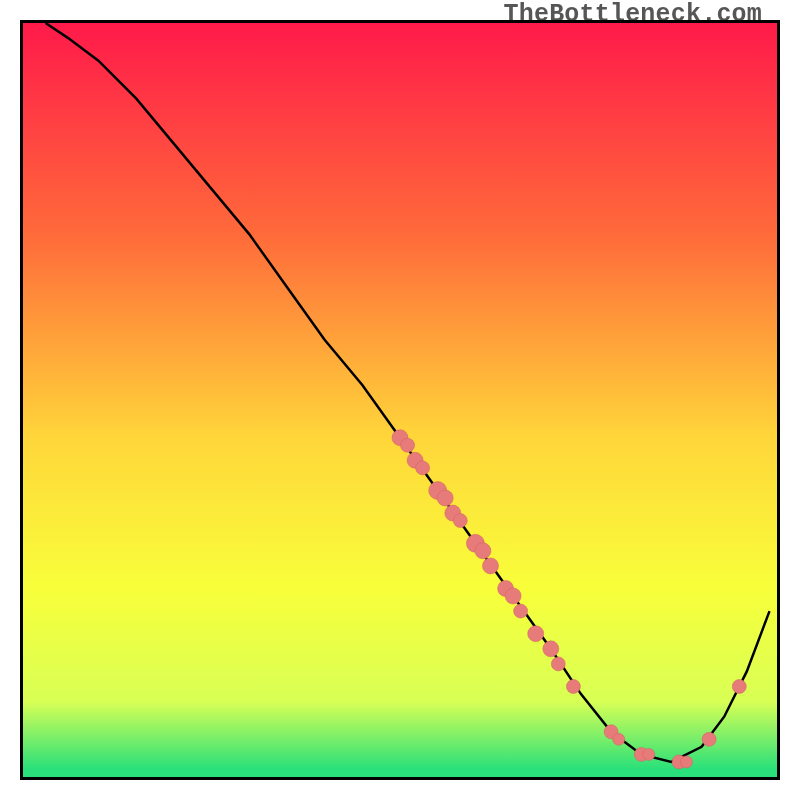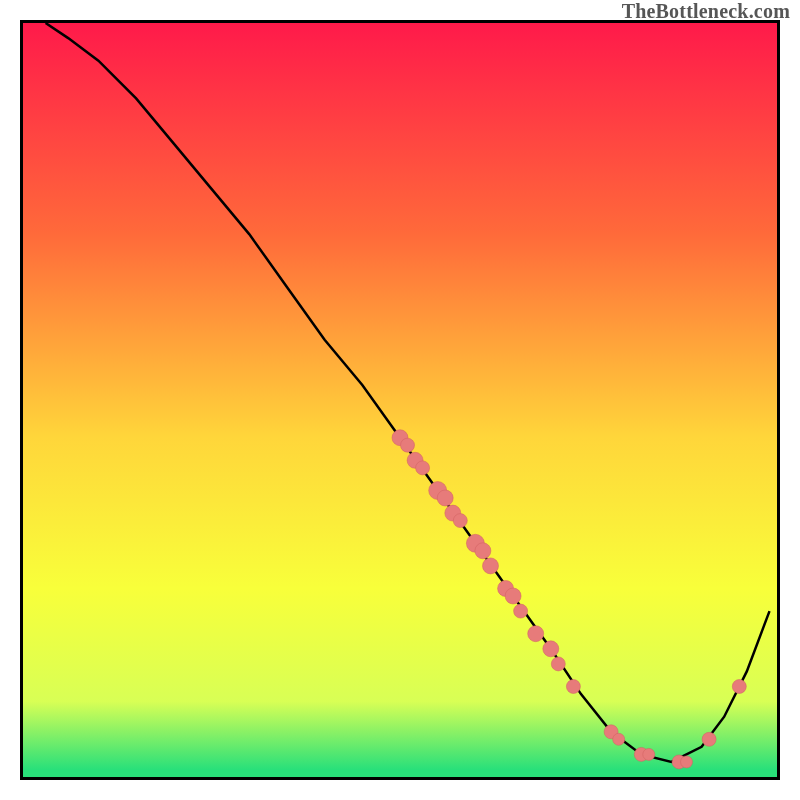--- a/index.html
+++ b/index.html
@@ -27,23 +27,23 @@
   .gradient-bg {
     position: absolute;
     left: 0;
     top: 0;
     width: 100%;
     height: 100%;
   }
   .watermark {
     position: absolute;
     top: 0px;
-    right: 10px;
-    font-family: Liberation Serif, serif;
-    font-size: 20px;
+    right: 38px;
+    font-family: Liberation Mono, monospace;
+    font-size: 25px;
     font-weight: bold;
     color: #565656;
     letter-spacing: 0.2px;
   }
   svg.curve {
     position: absolute;
     left: 0;
     top: 0;
     width: 100%;
     height: 100%;

